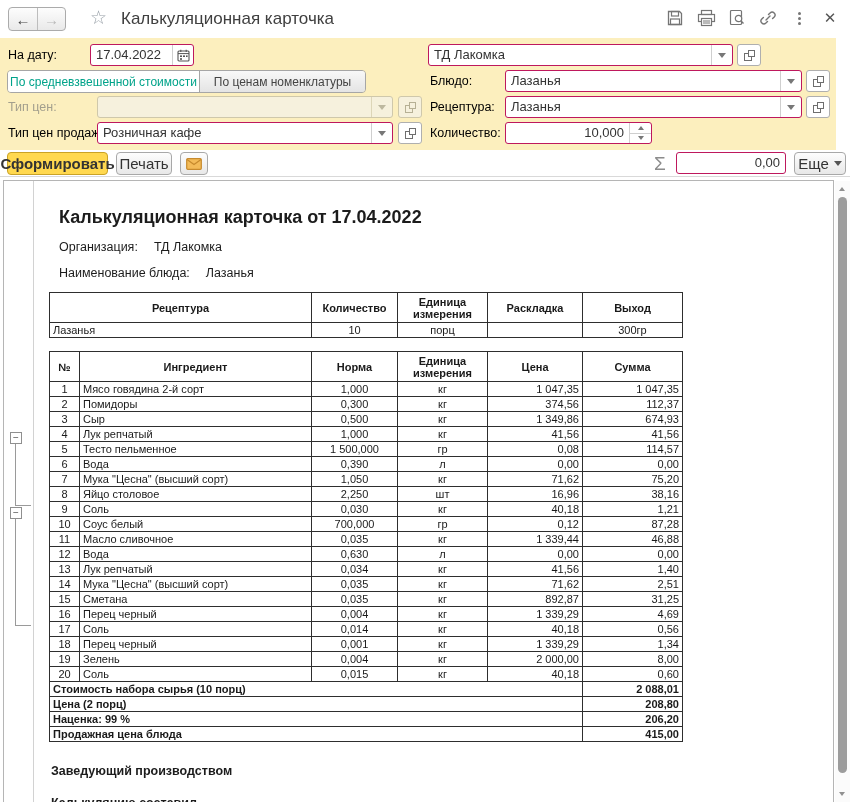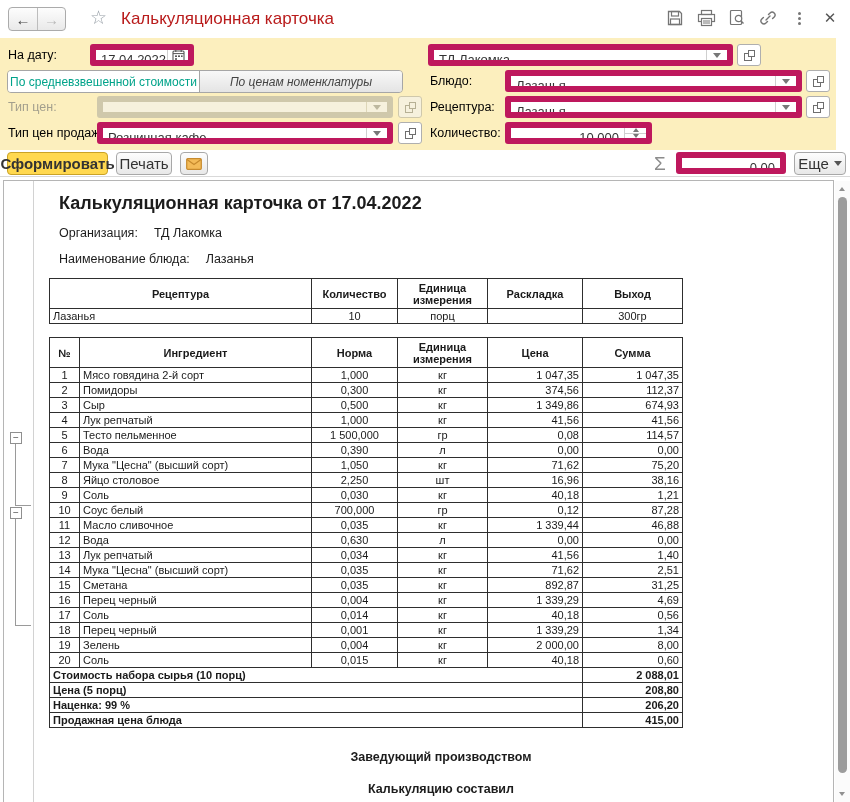--- a/index.html
+++ b/index.html
@@ -8,33 +8,33 @@
 
   
   #titlebar { position:absolute; left:0; top:0; width:850px; height:38px; background:#fff; }
   .navgroup { position:absolute; left:8px; top:7px; height:24px; display:flex;
               border:1px solid #ababab; border-radius:4px; overflow:hidden;
               background:linear-gradient(#fdfdfd,#e9e9e9); }
   .navbtn { width:28px; display:flex; align-items:center; justify-content:center;
             font-size:15px; color:#444; }
   .navbtn + .navbtn { border-left:1px solid #bdbdbd; color:#b9b9b9; }
   .star { position:absolute; left:90px; top:8px; font-size:19px; color:#98a0a8; line-height:20px; }
-  #page-title { position:absolute; left:121px; top:9px; font-size:17px; color:#b91c1c; }
+  #page-title { position:absolute; left:121px; top:9px; font-size:17px; color:#404040; }
   .tb-icons { position:absolute; right:10px; top:8px; display:flex; gap:11px; align-items:center; }
   .tbi { width:20px; height:20px; display:flex; align-items:center; justify-content:center; }
   .kebab { display:flex; flex-direction:column; gap:2px; }
   .kebab i { width:3px; height:3px; border-radius:50%; background:#757575; }
   .xclose { font-size:15px; color:#555; }
 
   
   #filters { position:absolute; left:0; top:38px; width:836px; height:112px; background:#fcefbe; }
   .lbl { position:absolute; font-size:12.5px; color:#000000; line-height:22px; white-space:nowrap; }
   .lbl.dis { color:#a39f8d; }
   .field { position:absolute; height:22px; display:flex; align-items:stretch;
-           background:#fff; border:6px solid #be185d; border-radius:3px; overflow:hidden; }
+           background:#fff; border:1px solid #be185d; border-radius:3px; overflow:hidden; }
   .field .val { flex:1; font-size:13px; color:#333; padding:2px 5px 0 5px; white-space:nowrap; overflow:hidden; }
   .field .val.num { text-align:right; }
   .field .seg { width:21px; border-left:1px solid #cfcfcf; display:flex; align-items:center; justify-content:center; }
   .darr { width:0; height:0; border-left:4px solid transparent; border-right:4px solid transparent;
           border-top:5px solid #777; }
   .field.dis { background:#f6f1dd; border-color:#cfc8ab; }
   .field.dis .seg { border-left-color:#ddd6b8; }
   .field.dis .darr { border-top-color:#bdb89f; }
   .choose { position:absolute; width:24px; height:22px; border:1px solid #afafaf; border-radius:3px;
             background:#fff; display:flex; align-items:center; justify-content:center; }
@@ -47,55 +47,55 @@
   .spin { width:22px; border-left:1px solid #cfcfcf; display:flex; flex-direction:column; }
   .spin b { flex:1; display:flex; align-items:center; justify-content:center; }
   .spin b + b { border-top:1px solid #cfcfcf; }
   .uarr { width:0; height:0; border-left:3.5px solid transparent; border-right:3.5px solid transparent;
           border-bottom:4px solid #777; }
   .darr2 { width:0; height:0; border-left:3.5px solid transparent; border-right:3.5px solid transparent;
            border-top:4px solid #777; }
   .toggle { position:absolute; left:7px; top:32px; height:23px; display:flex;
             border:1px solid #a6a6a6; border-radius:4px; overflow:hidden; }
   .toggle .seg1 { width:192px; background:#fff; color:#00a38a; border-right:1px solid #a6a6a6; }
-  .toggle .seg2 { width:202px; background:linear-gradient(#f8f8f8,#e4e4e4); color:#444;font-style:italic; }
+  .toggle .seg2 { width:165px; background:linear-gradient(#f8f8f8,#e4e4e4); color:#444; }
   .toggle div { display:flex; align-items:center; justify-content:center; font-size:12px; white-space:nowrap; }
 
   
   #actionbar { position:absolute; left:0; top:150px; width:850px; height:28px; background:#fff; }
   .btn { position:absolute; top:2px; height:23px; border:1px solid #a8a8a8; border-radius:4px;
          background:linear-gradient(#fdfdfd,#e8e8e8); font-size:15px; color:#333;
          display:flex; align-items:center; justify-content:center; padding:0 10px; white-space:nowrap; }
   .btn.primary { background:#ffd84f; border-color:#c9a227; font-weight:bold; }
   .sigma { position:absolute; left:654px; top:3px; font-size:19px; color:#8c8c8c; }
   .sep-line { position:absolute; left:0; top:176px; width:850px; height:1px; background:#d9d9d9; }
 
   
   #report { position:absolute; left:3px; top:180px; width:831px; height:622px;
             background:#fff; border:1px solid #b5b5b5; border-bottom:none; overflow:hidden; }
   .gutter { position:absolute; left:0; top:0; width:30px; height:100%; border-right:1px solid #d2d2d2; }
   .grpbox { position:absolute; left:6px; width:12px; height:12px; border:1px solid #8f8f8f;
             background:#fff; font-size:10px; line-height:10px; color:#555; text-align:center; }
   .bracket { position:absolute; left:11px; width:16px; border-left:1px solid #9a9a9a;
              border-bottom:1px solid #9a9a9a; }
   #content { position:absolute; left:31px; top:0; width:784px; height:100%; padding:8px 0 0 12px; }
-  #rep-title { font-size:18px; font-weight:bold; color:#1c1c1c; margin:4px 0 12px 12px; }
+  #rep-title { font-size:18px; font-weight:bold; color:#1c1c1c; margin:18px 0 12px 12px; }
   .rep-line { font-size:12.5px; font-weight:normal; color:#1c1c1c; margin:0 0 12px 12px; }
   .rep-line .v { margin-left:16px; }
   table.rep { border-collapse:collapse; table-layout:fixed; width:633px; margin-left:2px; }
   table.rep td, table.rep th { border:1px solid #2e2e2e; font-size:11px; line-height:12px;
         padding:1px 3px; white-space:nowrap; overflow:hidden; color:#1a1a1a; }
   table.rep th { font-weight:bold; text-align:center; height:30px; vertical-align:middle;
                  white-space:normal; }
   table.rep td { height:14px; }
   #tbl-recipe { margin-bottom:13px; }
   .c { text-align:center; } .r { text-align:right; } .l { text-align:left; }
   td.ind { padding-left:19px; }
   td.tl { font-weight:bold; } td.tv { font-weight:bold; text-align:right; }
-  .sign { font-size:12.5px; font-weight:bold; color:#1c1c1c; margin-left:16px;text-align:center; }
+  .sign { font-size:12.5px; font-weight:bold; color:#1c1c1c; margin-left:4px; }
   #sign1 { margin-top:22px; } #sign2 { margin-top:18px; }
 
   
   #vscroll { position:absolute; right:0; top:181px; width:15px; height:621px; background:#fbfbfb; }
   .scr-arrow { position:absolute; left:4px; width:0; height:0;
                border-left:3.5px solid transparent; border-right:3.5px solid transparent; }
   .scr-up { top:6px; border-bottom:4px solid #909090; }
   .scr-dn { bottom:6px; border-top:4px solid #909090; }
   #thumb { position:absolute; left:3px; top:16px; width:9px; height:576px;
            background:#9c9c9c; border-radius:5px; }
@@ -512,21 +512,21 @@
       <td class="r">40,18</td>
       <td class="r">0,60</td>
     </tr>
         </tbody>
       <tbody>
           <tr>
       <td class="tl" colspan="5">Стоимость набора сырья (10 порц)</td>
       <td class="tv">2 088,01</td>
     </tr>
           <tr>
-      <td class="tl" colspan="5">Цена (5 порц)</td>
+      <td class="tl" colspan="5">Цена (2 порц)</td>
       <td class="tv">208,80</td>
     </tr>
           <tr>
       <td class="tl" colspan="5">Наценка: 99 %</td>
       <td class="tv">206,20</td>
     </tr>
           <tr>
       <td class="tl" colspan="5">Продажная цена блюда</td>
       <td class="tv">415,00</td>
     </tr>

